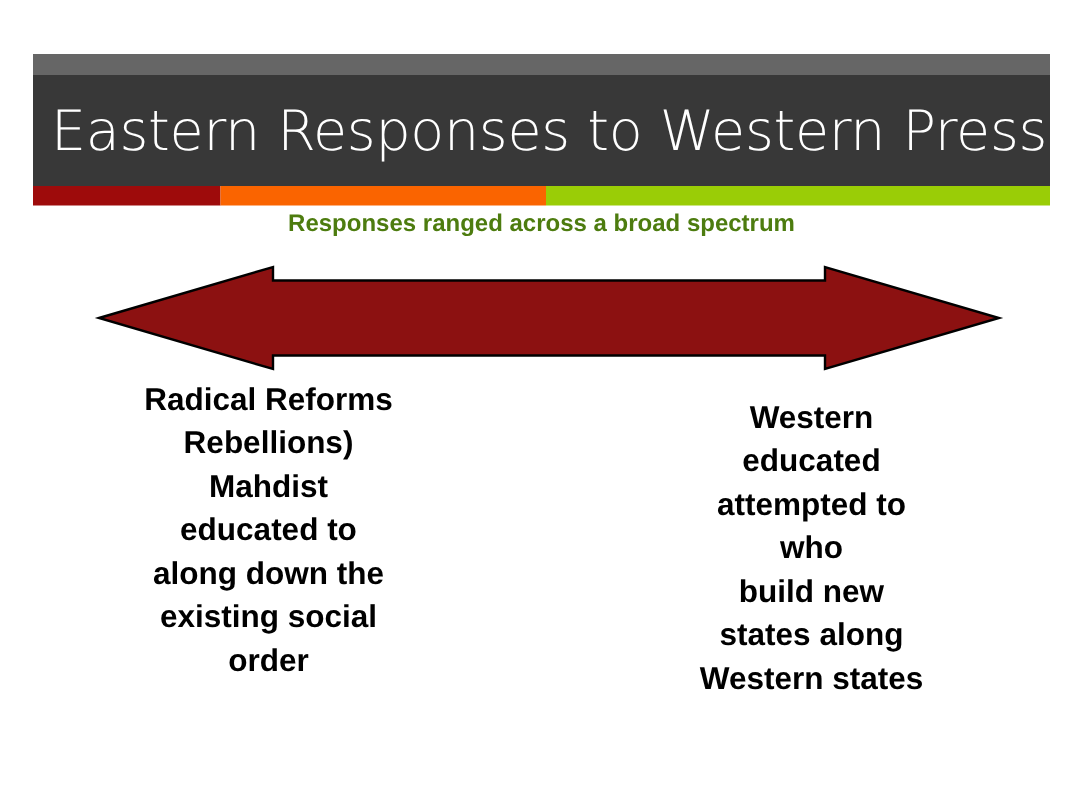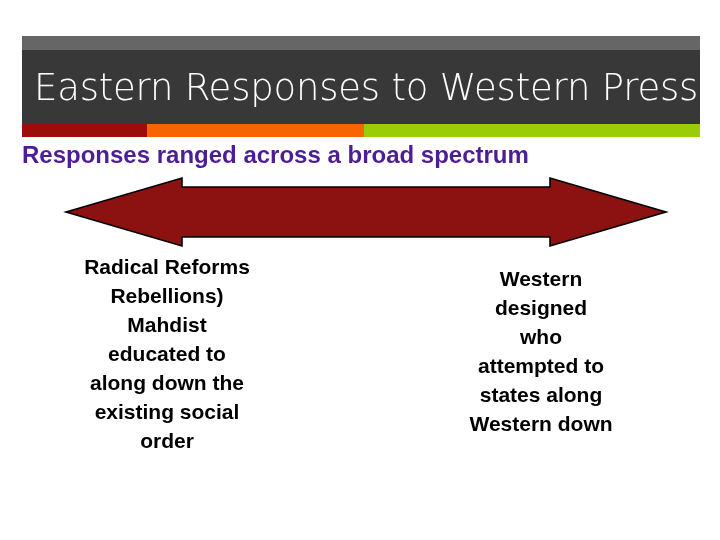--- a/index.html
+++ b/index.html
@@ -67,22 +67,23 @@
   #accent-seg-red   { width: 125px; }
   #accent-seg-orange{ width: 217px; }
   #accent-seg-green { flex: 1 1 auto; }
 
   
   #subtitle {
     position: absolute;
     left: 22px;
     top: 141px;
     width: 678px;
-    color: #4c1d95;
-    font-size: 24px;
+    text-align: center;
+    color: #4d7c0f;
+    font-size: 16px;
     font-weight: bold;
     white-space: nowrap;
     font-family: "Liberation Sans", sans-serif;
   }
 
   
   #double-arrow {
     position: absolute;
     left: 60px;
     top: 172px;
@@ -95,21 +96,21 @@
   .body-col {
     position: absolute;
     text-align: center;
     color: #000000;
     font-size: 21px;
     font-weight: bold;
     line-height: 29px;
     font-family: "Liberation Sans", sans-serif;
   }
   #left-col {
-    left: 32px;
+    left: 44px;
     top: 252px;
     width: 270px;
   }
   #right-col {
     left: 430px;
     top: 264px;
     width: 222px;
   }
 </style>
 </head>
@@ -141,20 +142,21 @@
     <div>Rebellions)</div>
     <div>Mahdist</div>
     <div>educated to</div>
     <div>along down the</div>
     <div>existing social</div>
     <div>order</div>
   </div>
 
   <div class="body-col" id="right-col">
     <div>Western</div>
-    <div>designed</div>
+    <div>educated</div>
+    <div>attempted to</div>
     <div>who</div>
-    <div>attempted to</div>
+    <div>build new</div>
     <div>states along</div>
-    <div>Western down</div>
+    <div>Western states</div>
   </div>
 
 </div>
 
 </body></html>

